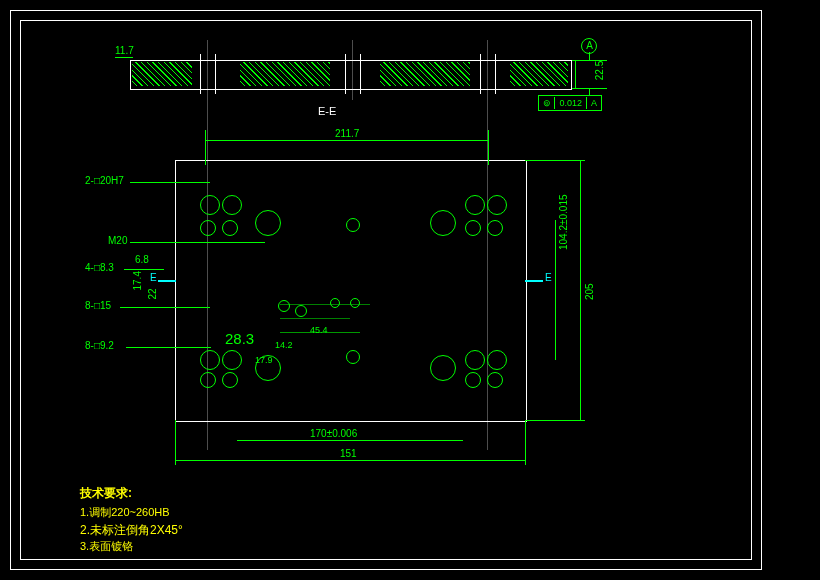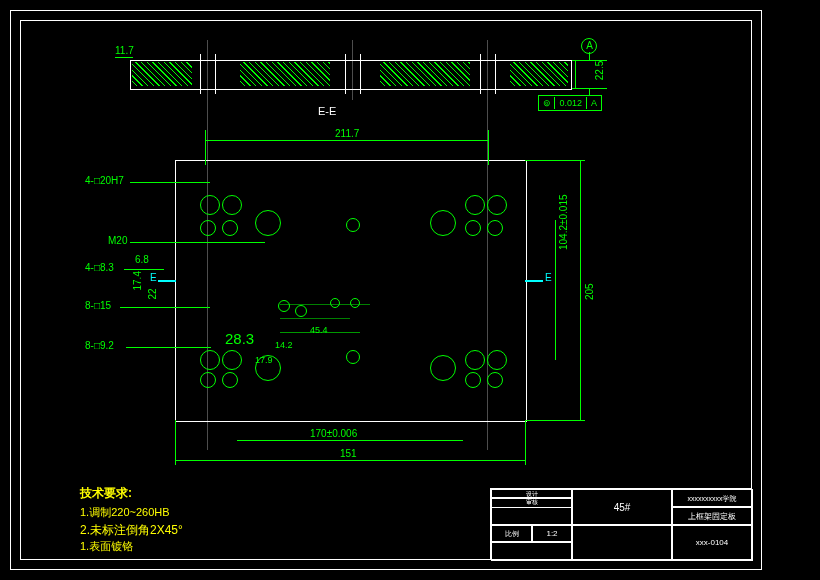--- a/index.html
+++ b/index.html
@@ -125,21 +125,21 @@
     <div class="circle-hole" style="left:278px;top:300px;width:10px;height:10px"></div>
     <div class="circle-hole" style="left:295px;top:305px;width:10px;height:10px"></div>
     <div class="circle-hole" style="left:330px;top:298px;width:8px;height:8px"></div>
     <div class="circle-hole" style="left:350px;top:298px;width:8px;height:8px"></div>
 
     <div class="line-g" style="left:280px;top:304px;width:90px;height:1px;opacity:0.5"></div>
     <div class="line-g" style="left:280px;top:318px;width:70px;height:1px;opacity:0.5"></div>
   </div>
 
   <div>
-    <div class="txt" style="left:85px;top:175px">4-□20H7</div>
+    <div class="txt" style="left:85px;top:175px">2-□20H7</div>
     <div class="line-g" style="left:130px;top:182px;width:80px;height:1px"></div>
 
     <div class="txt" style="left:108px;top:235px">M20</div>
     <div class="line-g" style="left:130px;top:242px;width:135px;height:1px"></div>
 
     <div class="txt" style="left:85px;top:262px">4-□8.3</div>
     <div class="line-g" style="left:124px;top:269px;width:40px;height:1px"></div>
     <div class="txt" style="left:135px;top:254px">6.8</div>
 
     <div class="txt" style="left:85px;top:300px">8-□15</div>
@@ -154,30 +154,17 @@
     <div class="txt" style="left:275px;top:340px;font-size:9px">14.2</div>
     <div class="txt" style="left:255px;top:355px;font-size:9px">17.9</div>
     <div class="txt" style="left:310px;top:325px;font-size:9px">45.4</div>
     <div class="line-g" style="left:280px;top:332px;width:80px;height:1px;opacity:0.6"></div>
   </div>
 
   <div>
     <div class="txt txt-y" style="left:80px;top:485px;font-size:12px;font-weight:bold">技术要求:</div>
     <div class="txt txt-y" style="left:80px;top:505px;font-size:11px">1.调制220~260HB</div>
     <div class="txt txt-y" style="left:80px;top:522px;font-size:12px">2.未标注倒角2X45°</div>
-    <div class="txt txt-y" style="left:80px;top:539px;font-size:11px">1.表面镀铬</div>
+    <div class="txt txt-y" style="left:80px;top:539px;font-size:11px">3.表面镀铬</div>
   </div>
 
-  <div class="title-block">
-    <div class="tb-cell" style="left:0;top:0;width:80px;height:35px"></div>
-    <div class="tb-cell" style="left:0;top:0;width:80px;height:8px;font-size:6px">设计</div>
-    <div class="tb-cell" style="left:0;top:8px;width:80px;height:9px;font-size:6px">审核</div>
-    <div class="tb-cell" style="left:80px;top:0;width:100px;height:35px;font-size:10px">45#</div>
-    <div class="tb-cell" style="left:180px;top:0;width:80px;height:17px;font-size:7px">xxxxxxxxxx学院</div>
-    <div class="tb-cell" style="left:180px;top:17px;width:80px;height:18px;font-size:8px">上框架固定板</div>
-    <div class="tb-cell" style="left:0;top:35px;width:40px;height:17px;font-size:7px">比例</div>
-    <div class="tb-cell" style="left:40px;top:35px;width:40px;height:17px;font-size:8px">1:2</div>
-    <div class="tb-cell" style="left:80px;top:35px;width:100px;height:35px"></div>
-    <div class="tb-cell" style="left:0;top:52px;width:80px;height:18px"></div>
-    <div class="tb-cell" style="left:180px;top:35px;width:80px;height:35px;font-size:8px">xxx-0104</div>
-  </div>
 
 </div>
 
 </body></html>

